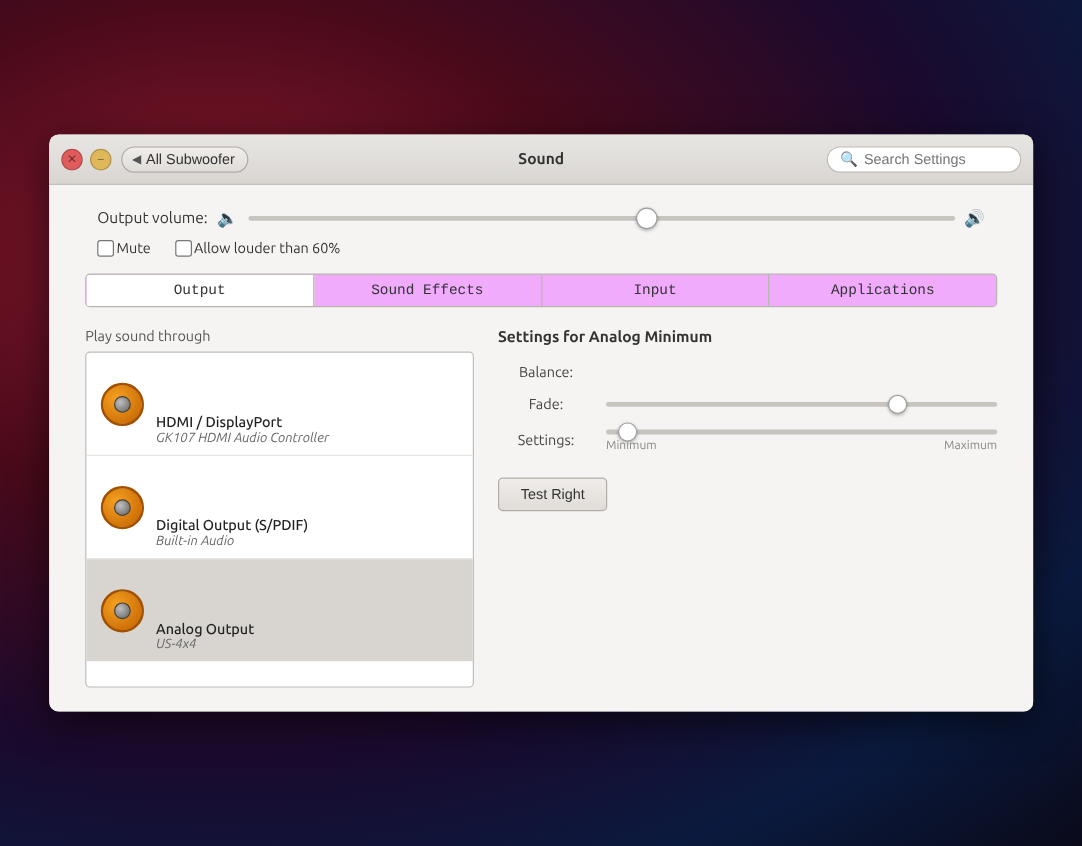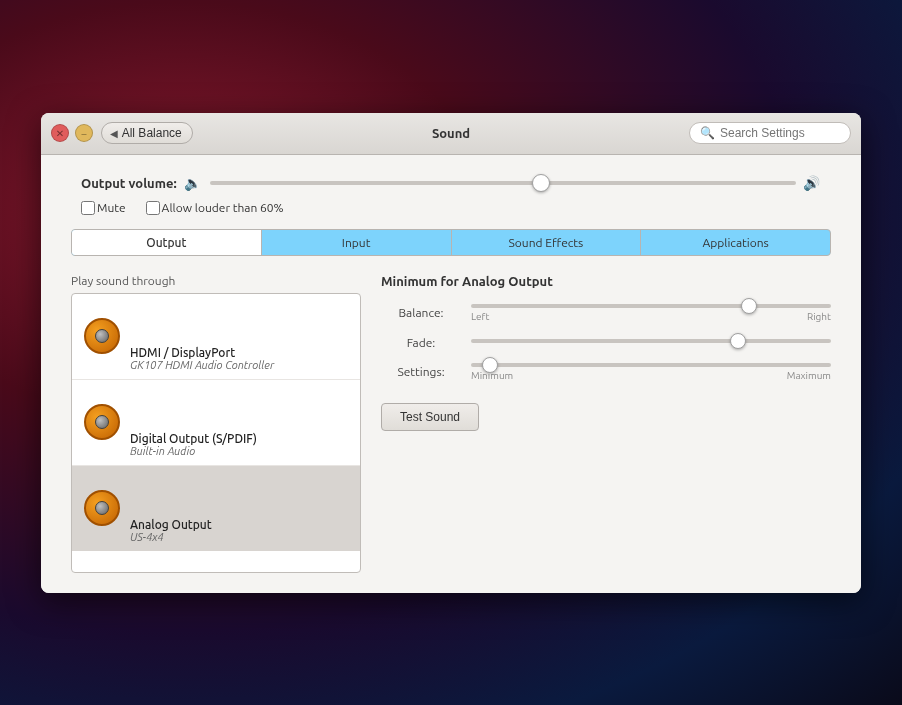--- a/index.html
+++ b/index.html
@@ -107,21 +107,20 @@
       background: #f5f4f2;
       padding: 20px 30px;
     }
 
     .volume-row {
       display: flex;
       align-items: center;
       gap: 8px;
       margin-bottom: 10px;
       padding: 0 10px;
-      font-weight: bold;
     }
 
     .volume-label {
       font-size: 13px;
       color: #333;
       white-space: nowrap;
     }
 
     .volume-icon {
       font-size: 14px;
@@ -167,21 +166,22 @@
       width: 14px;
       height: 14px;
     }
 
     .tabs-row {
       display: flex;
       border: 1px solid #b8b4b0;
       border-radius: 4px;
       overflow: hidden;
       margin-bottom: 18px;
-      background: #7dd3fc;
+      background: #f0abfc;
+      font-family: Liberation Mono, monospace;
     }
 
     .tab {
       flex: 1;
       padding: 6px 14px;
       font-size: 12px;
       text-align: center;
       cursor: pointer;
       color: #333;
       border-right: 1px solid #b8b4b0;
@@ -193,21 +193,21 @@
       background: white;
       font-weight: 500;
     }
 
     .main-area {
       display: flex;
       gap: 20px;
     }
 
     .left-panel {
-      width: 290px;
+      width: 324px;
     }
 
     .left-panel-title {
       font-size: 12px;
       color: #555;
       margin-bottom: 6px;
     }
 
     .device-list {
       border: 1px solid #c0bcb8;
@@ -353,21 +353,21 @@
     <div class="titlebar-buttons">
       <div class="titlebar-btn btn-close">
         <span>✕</span>
       </div>
       <div class="titlebar-btn btn-min">
         <span>–</span>
       </div>
     </div>
     <button class="all-settings-btn">
       <span class="chevron-left">◀</span>
-      <span>All Balance</span>
+      <span>All Subwoofer</span>
     </button>
     <div class="titlebar-title">Sound</div>
     <div class="search-box">
       <span class="search-icon-svg">🔍</span>
       <input type="text" placeholder="Search Settings" style="">
     </div>
   </div>
 
   <div class="window-content">
 
@@ -386,22 +386,22 @@
         <span>Mute</span>
       </label>
       <label class="checkbox-item">
         <input type="checkbox" style="">
         <span>Allow louder than 60%</span>
       </label>
     </div>
 
     <div class="tabs-row">
       <div class="tab active">Output</div>
+      <div class="tab">Sound Effects</div>
       <div class="tab">Input</div>
-      <div class="tab">Sound Effects</div>
       <div class="tab">Applications</div>
     </div>
 
     <div class="main-area">
 
       <div class="left-panel">
         <div class="left-panel-title">Play sound through</div>
         <div class="device-list">
           <div class="device-item">
             <div class="device-icon"></div>
@@ -421,34 +421,25 @@
             <div class="device-icon"></div>
             <div class="device-info">
               <div class="device-name">Analog Output</div>
               <div class="device-sub">US-4x4</div>
             </div>
           </div>
         </div>
       </div>
 
       <div class="right-panel">
-        <div class="right-title">Minimum for Analog Output</div>
+        <div class="right-title">Settings for Analog Minimum</div>
 
         
         <div class="settings-row">
           <div class="setting-label">Balance:</div>
-          <div class="setting-slider-wrap">
-            <div class="setting-slider-track">
-              <div class="setting-slider-thumb" style="left:75%;"></div>
-            </div>
-            <div class="slider-labels">
-              <span>Left</span>
-              <span>Right</span>
-            </div>
-          </div>
         </div>
 
         
         <div class="settings-row">
           <div class="setting-label">Fade:</div>
           <div class="setting-slider-wrap">
             <div class="setting-slider-track">
               <div class="setting-slider-thumb" style="left:72%;"></div>
             </div>
           </div>
@@ -461,17 +452,17 @@
             <div class="setting-slider-track">
               <div class="setting-slider-thumb" style="left:3%;"></div>
             </div>
             <div class="slider-labels">
               <span>Minimum</span>
               <span>Maximum</span>
             </div>
           </div>
         </div>
 
-        <button class="test-sound-btn">Test Sound</button>
+        <button class="test-sound-btn">Test Right</button>
       </div>
     </div>
   </div>
 </div>
 
 </body></html>

